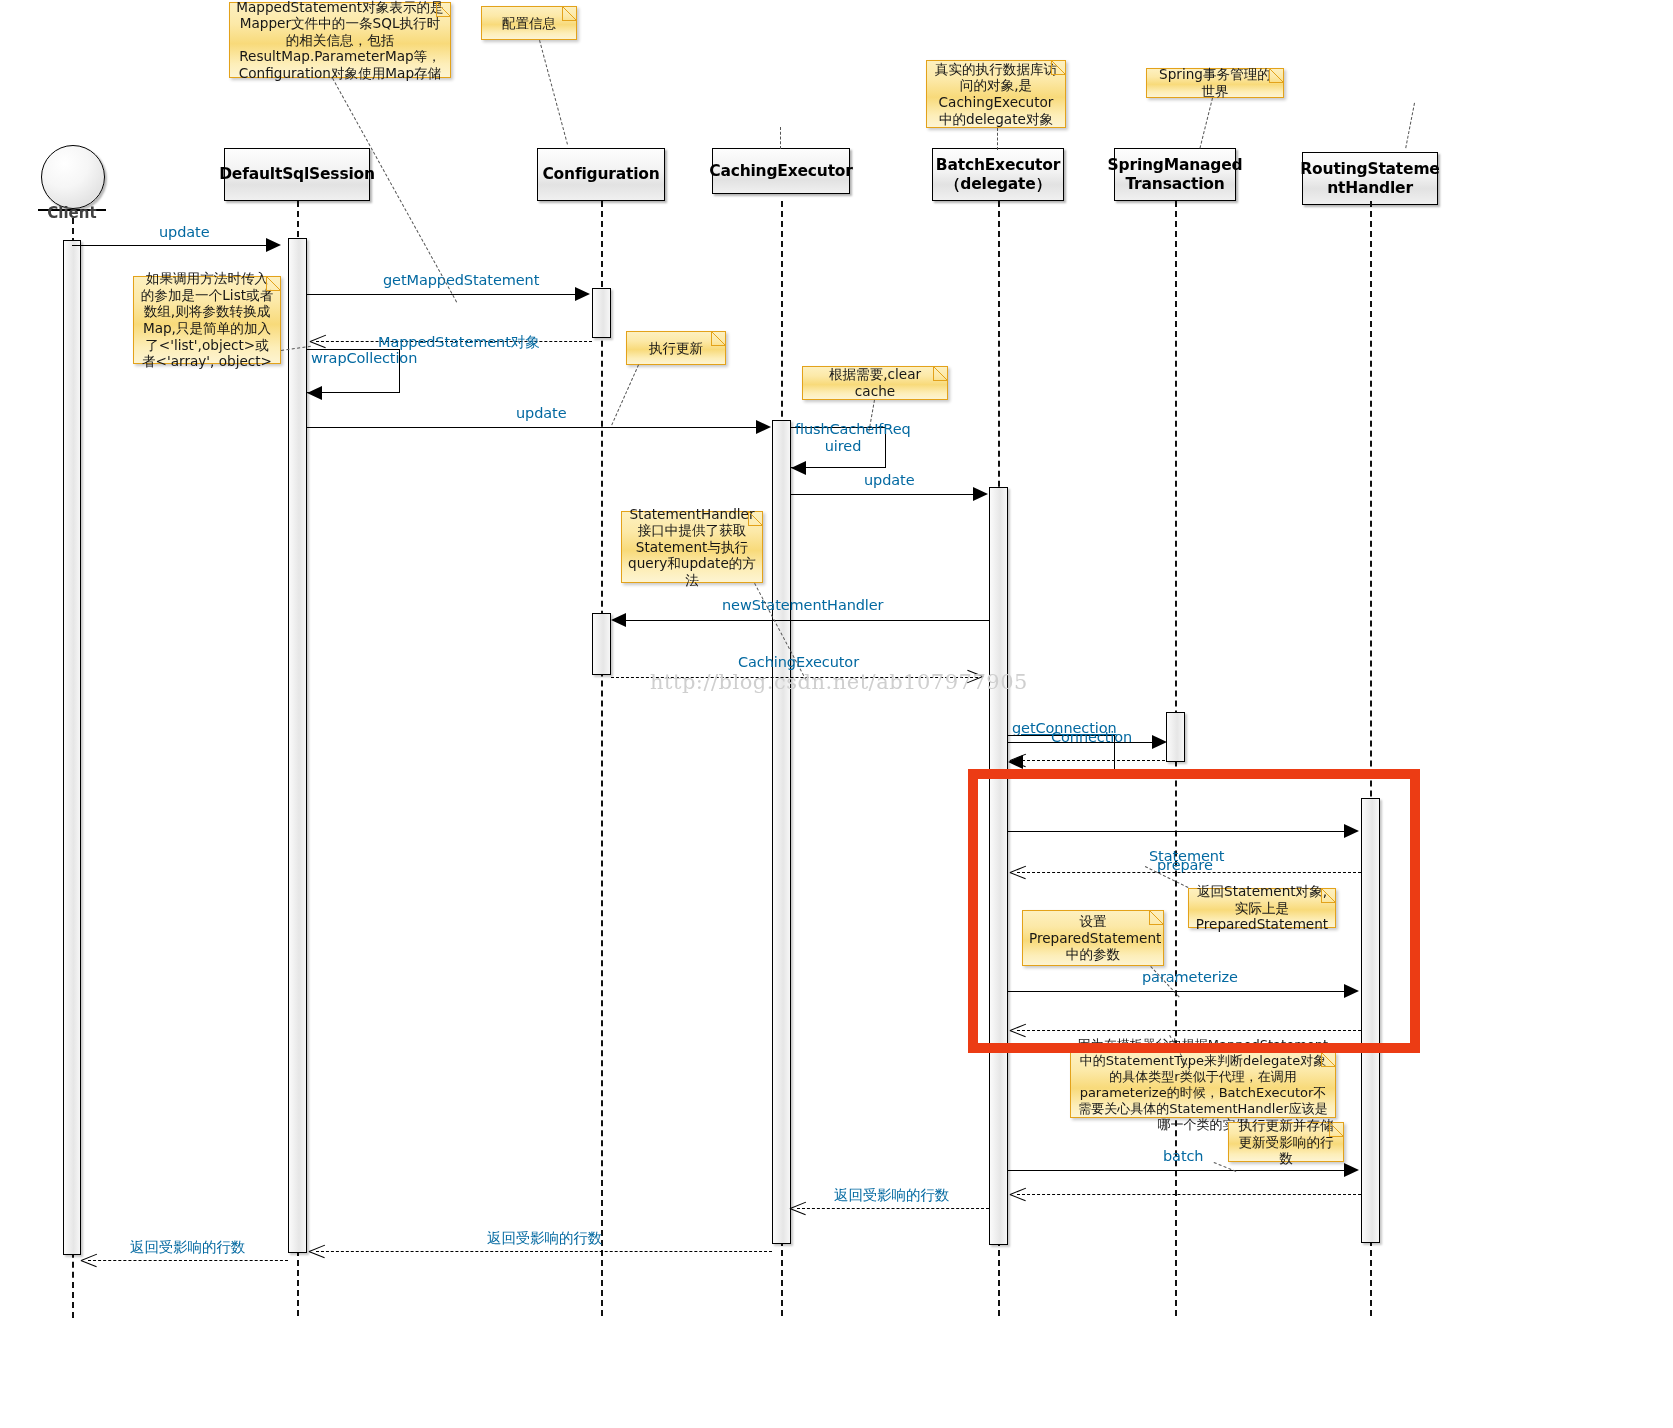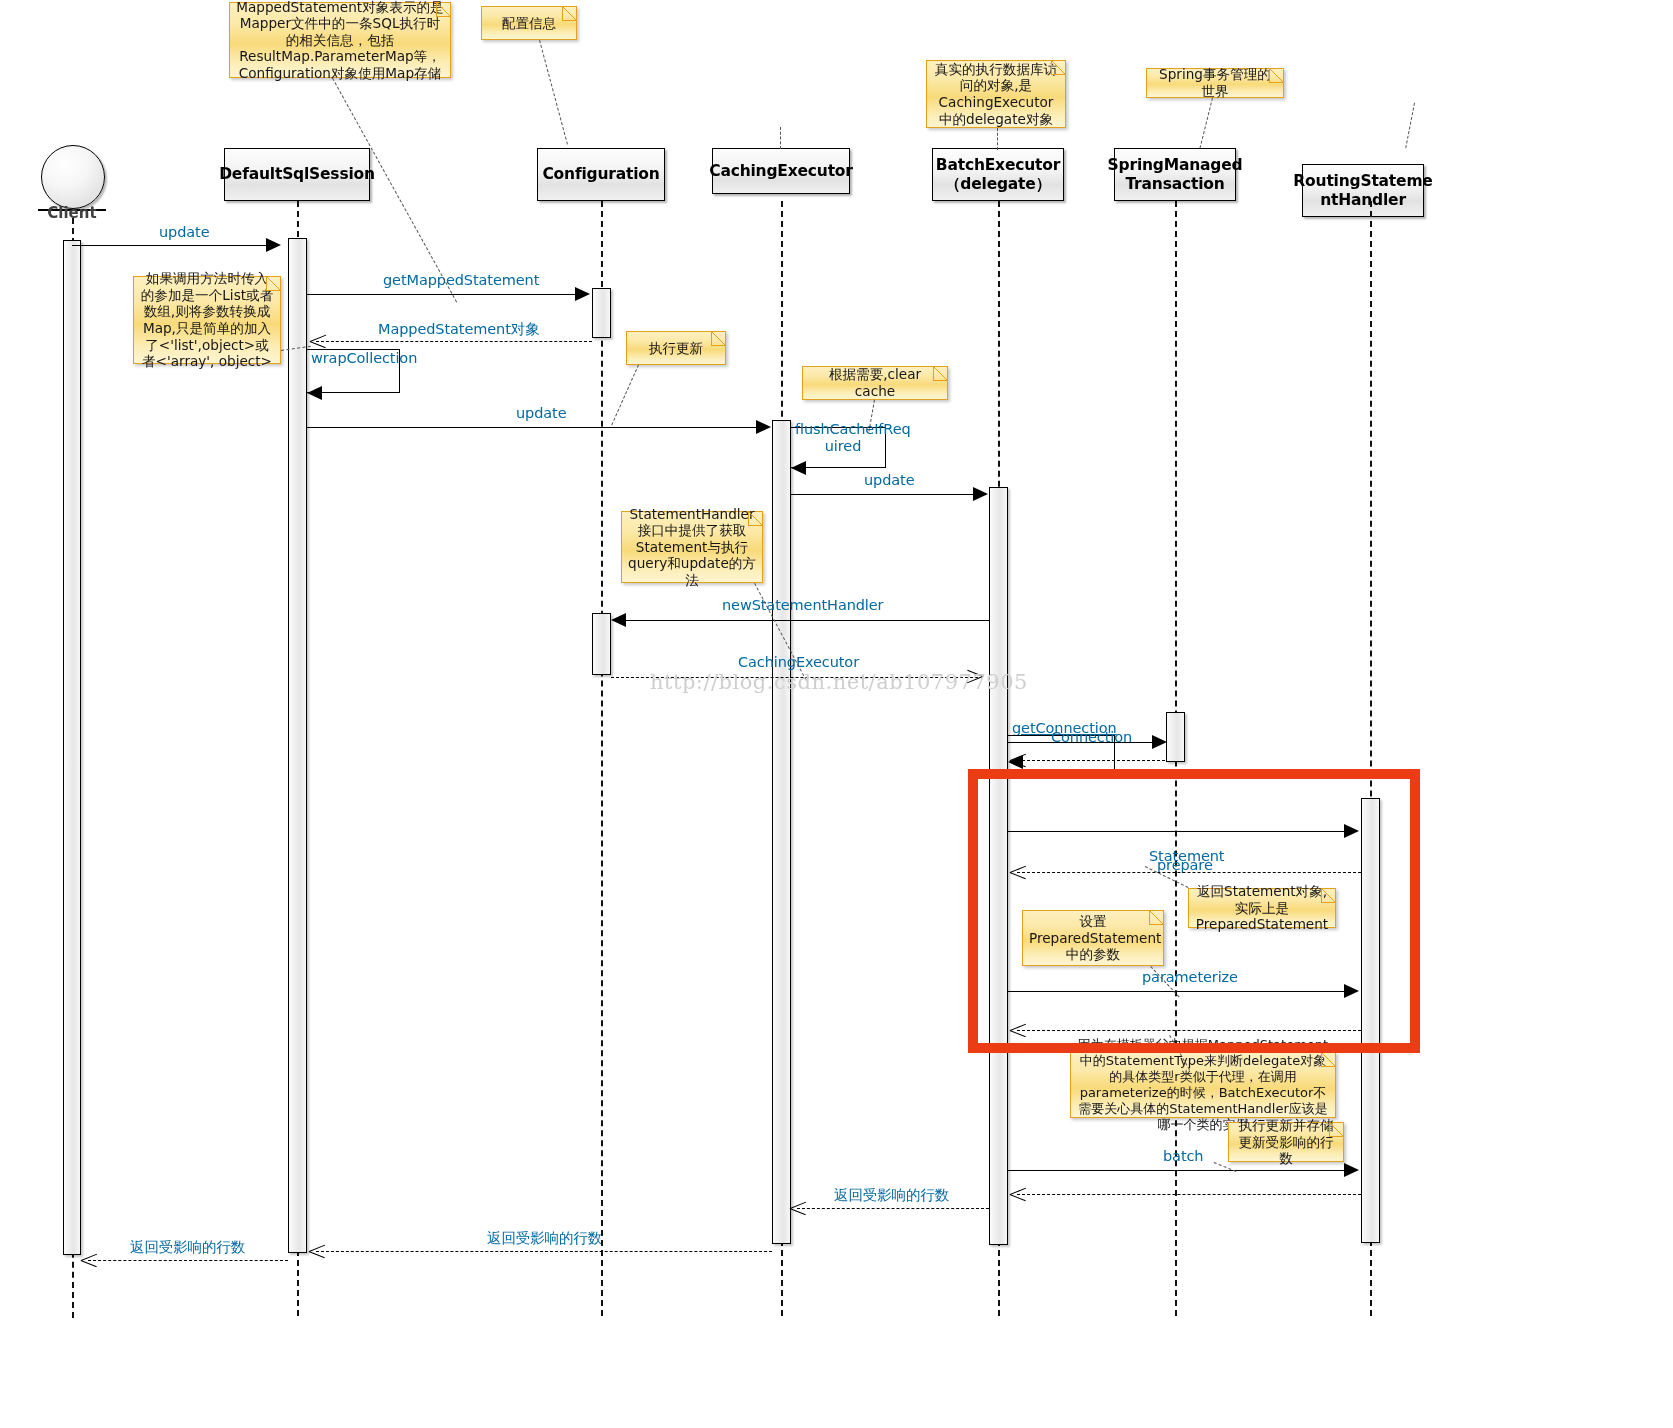--- a/index.html
+++ b/index.html
@@ -158,21 +158,21 @@
 （delegate）</span>
   </div>
   <div class="lifeline" style="left:998px;top:201px;height:1115px;"></div>
 
   <div class="lifeline-head" style="left:1114px;top:148px;width:122px;height:53px;white-space:pre-line;">
     <span>SpringManaged
 Transaction</span>
   </div>
   <div class="lifeline" style="left:1175px;top:201px;height:1115px;"></div>
 
-  <div class="lifeline-head" style="left:1302px;top:164px;width:122px;height:53px;white-space:pre-line;">
+  <div class="lifeline-head" style="left:1302px;top:152px;width:136px;height:53px;white-space:pre-line;">
     <span>RoutingStateme
 ntHandler</span>
   </div>
   <div class="lifeline" style="left:1370px;top:201px;height:1115px;"></div>
 
   <div class="activation" style="left:63px;top:240px;width:18px;height:1015px;"></div>
   <div class="activation" style="left:288px;top:238px;width:19px;height:1015px;"></div>
   <div class="activation" style="left:592px;top:288px;width:19px;height:50px;"></div>
   <div class="activation" style="left:592px;top:613px;width:19px;height:62px;"></div>
   <div class="activation" style="left:772px;top:420px;width:19px;height:824px;"></div>
@@ -183,21 +183,21 @@
   <div class="msg-line" style="left:72px;top:245px;width:200px;"></div>
   <div class="arrow-solid right" style="left:266px;top:238px;"></div>
   <div class="msg-label" style="left:159px;top:224px;">update</div>
 
   <div class="msg-line" style="left:307px;top:294px;width:270px;"></div>
   <div class="arrow-solid right" style="left:575px;top:287px;"></div>
   <div class="msg-label" style="left:383px;top:272px;">getMappedStatement</div>
 
   <div class="msg-line dashed" style="left:316px;top:341px;width:276px;"></div>
   <div class="arrow-open left" style="left:310px;top:333px;"></div>
-  <div class="msg-label" style="left:378px;top:320px;">MappedStatement对象</div>
+  <div class="msg-label" style="left:378px;top:333px;">MappedStatement对象</div>
 
   <div class="self-msg" style="left:307px;top:349px;width:93px;height:44px;"></div>
   <div class="arrow-solid left" style="left:307px;top:386px;"></div>
   <div class="msg-label" style="left:311px;top:350px;">wrapCollection</div>
 
   <div class="msg-line" style="left:307px;top:427px;width:450px;"></div>
   <div class="arrow-solid right" style="left:756px;top:420px;"></div>
   <div class="msg-label" style="left:516px;top:405px;">update</div>
 
   <div class="self-msg" style="left:791px;top:427px;width:95px;height:41px;"></div>

